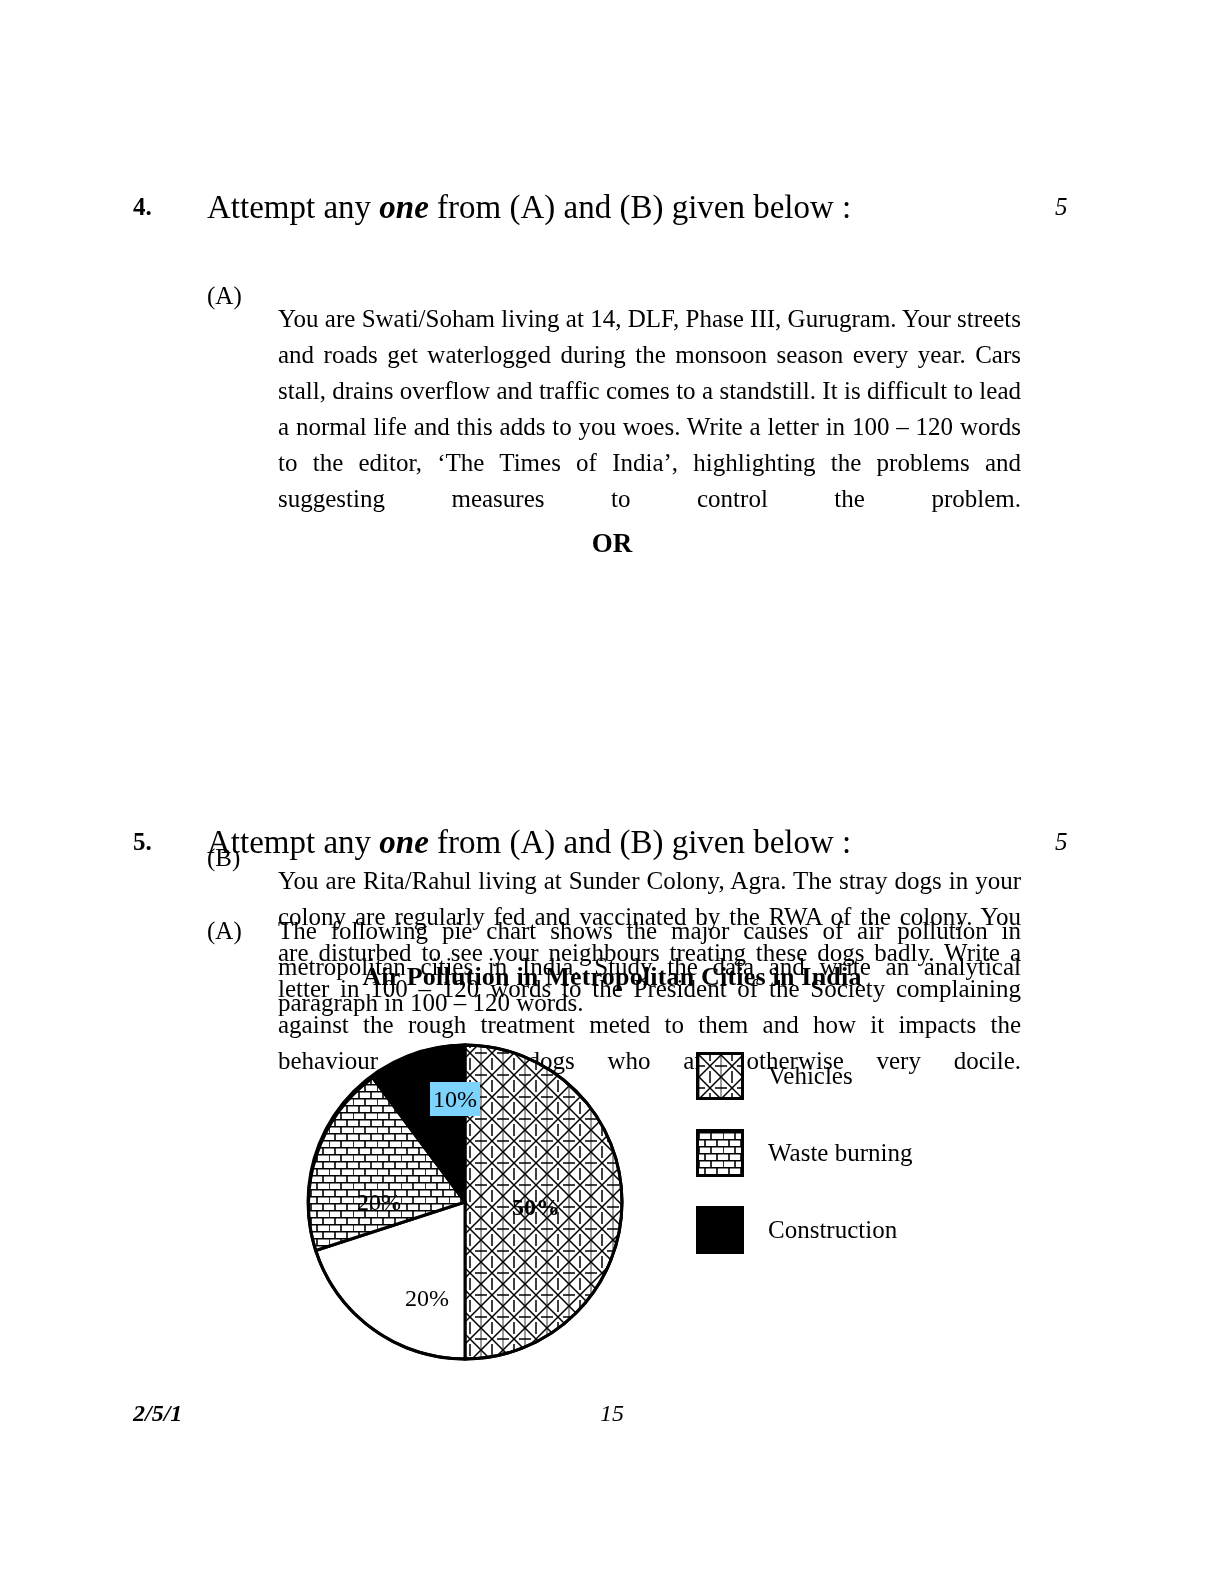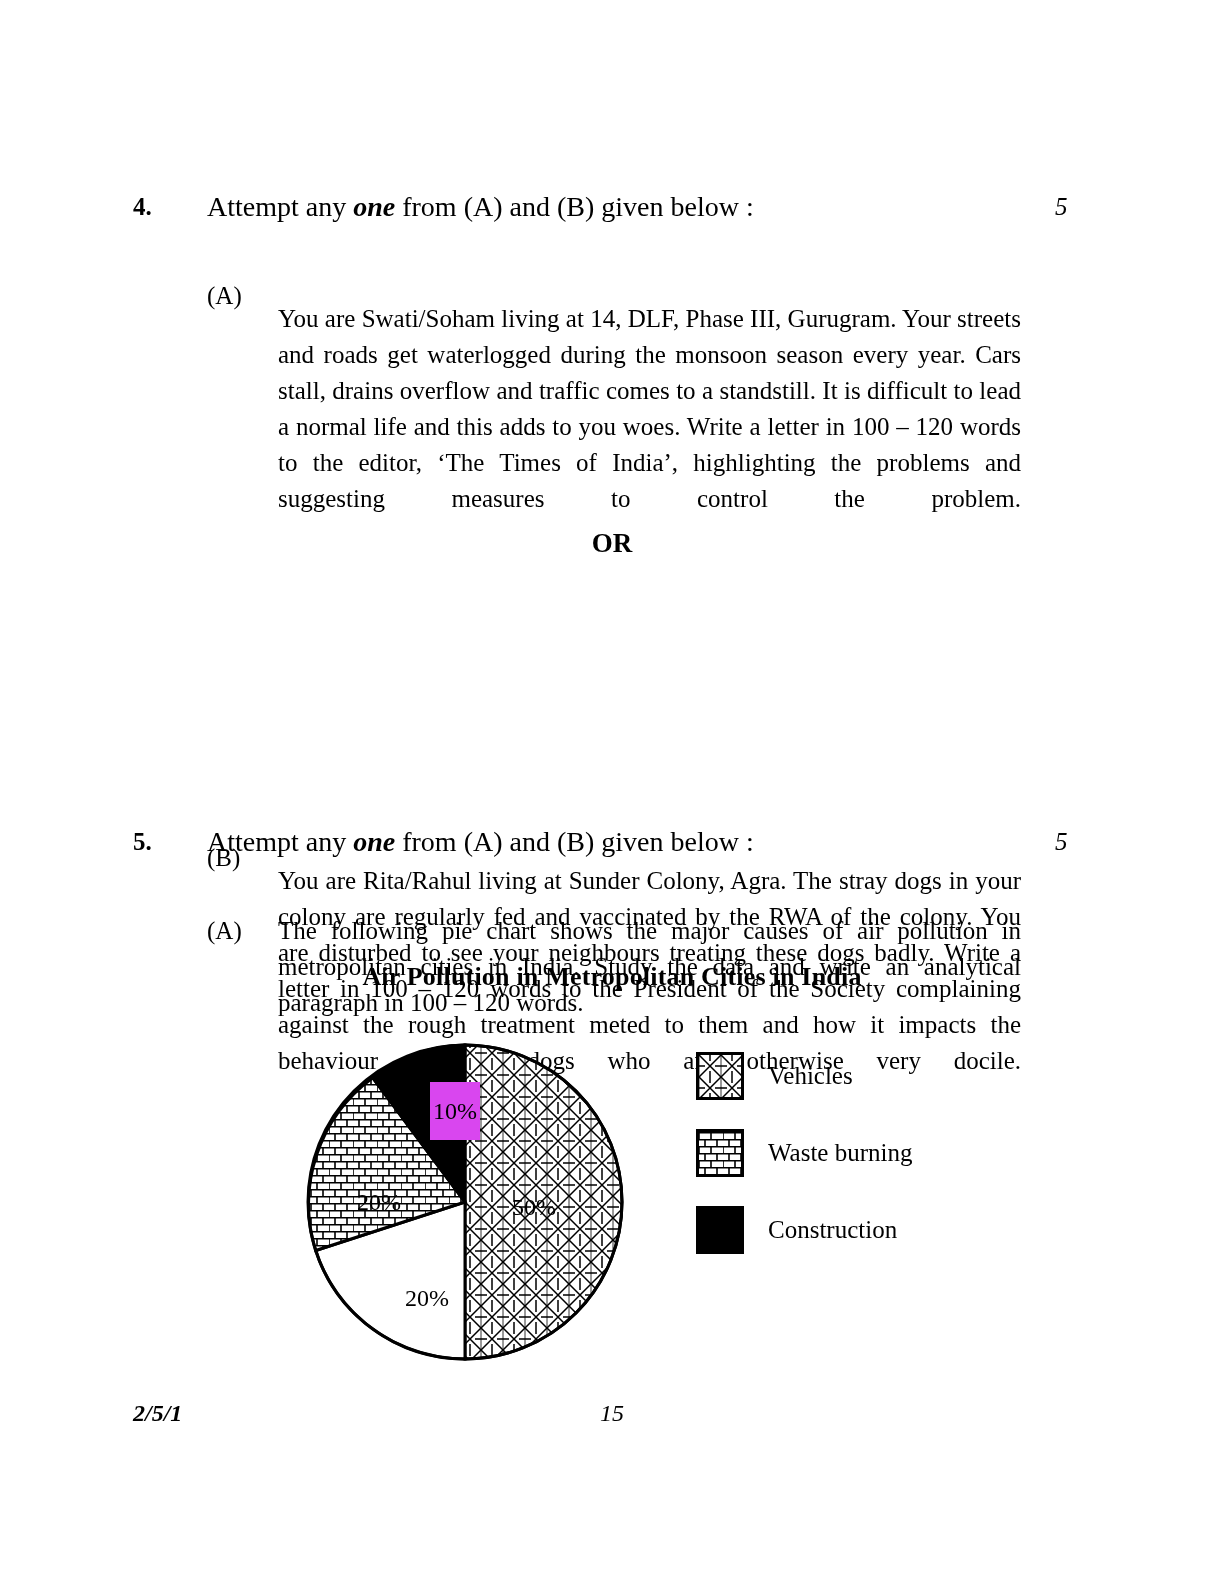--- a/index.html
+++ b/index.html
@@ -38,21 +38,21 @@
     left: 133px;
     top: 0;
     font-weight: bold;
     font-size: 25px;
     line-height: 34px;
   }
   .qhead-text {
     position: absolute;
     left: 207px;
     top: 0;
-    font-size: 28px;
+    font-size: 33px;
     line-height: 34px;
     white-space: nowrap;
   }
   .qhead-text i {
     font-style: italic;
     font-weight: bold;
   }
   .marks {
     position: absolute;
     left: 1055px;
@@ -158,22 +158,22 @@
     white-space: nowrap;
   }
 
   .pct-label {
     position: absolute;
     font-size: 24px;
     line-height: 26px;
     color: #000;
   }
   .pct-label.boxed {
-    background: #d946ef;
-    padding: 16px 3px;
+    background: #7dd3fc;
+    padding: 4px 3px;
   }
 
   
   .footer-left {
     position: absolute;
     left: 133px;
     top: 1400px;
     font-size: 24px;
     font-style: italic;
     font-weight: bold;
@@ -260,21 +260,21 @@
         <path d="M 160 160 L 10.66 208.52 A 157 157 0 0 1 67.70 35.70 Z" fill="url(#pat-brick)" stroke="#000000" stroke-width="3"></path>
 
         <path d="M 160 160 L 67.70 35.70 A 157 157 0 0 1 160 3 Z" fill="#000000" stroke="#000000" stroke-width="3"></path>
 
         <circle cx="160" cy="160" r="157" fill="none" stroke="#000000" stroke-width="3"></circle>
       </svg>
 
       <span class="pct-label boxed" style="left:125px; top:40px;">10%</span>
       <span class="pct-label" style="left:52px; top:147px;">20%</span>
       <span class="pct-label" style="left:100px; top:243px;">20%</span>
-      <span class="pct-label" style="left:207px; top:152px;">50%</span>
+      <span class="pct-label" style="left:207px; top:152px;font-weight:bold;">50%</span>
     </div>
 
     <div class="legend">
 
       <div class="legend-row">
         <span class="legend-swatch">
           <svg width="42" height="42" viewBox="0 0 42 42">
             <rect width="42" height="42" fill="url(#pat-lattice)"></rect>
           </svg>
         </span>

